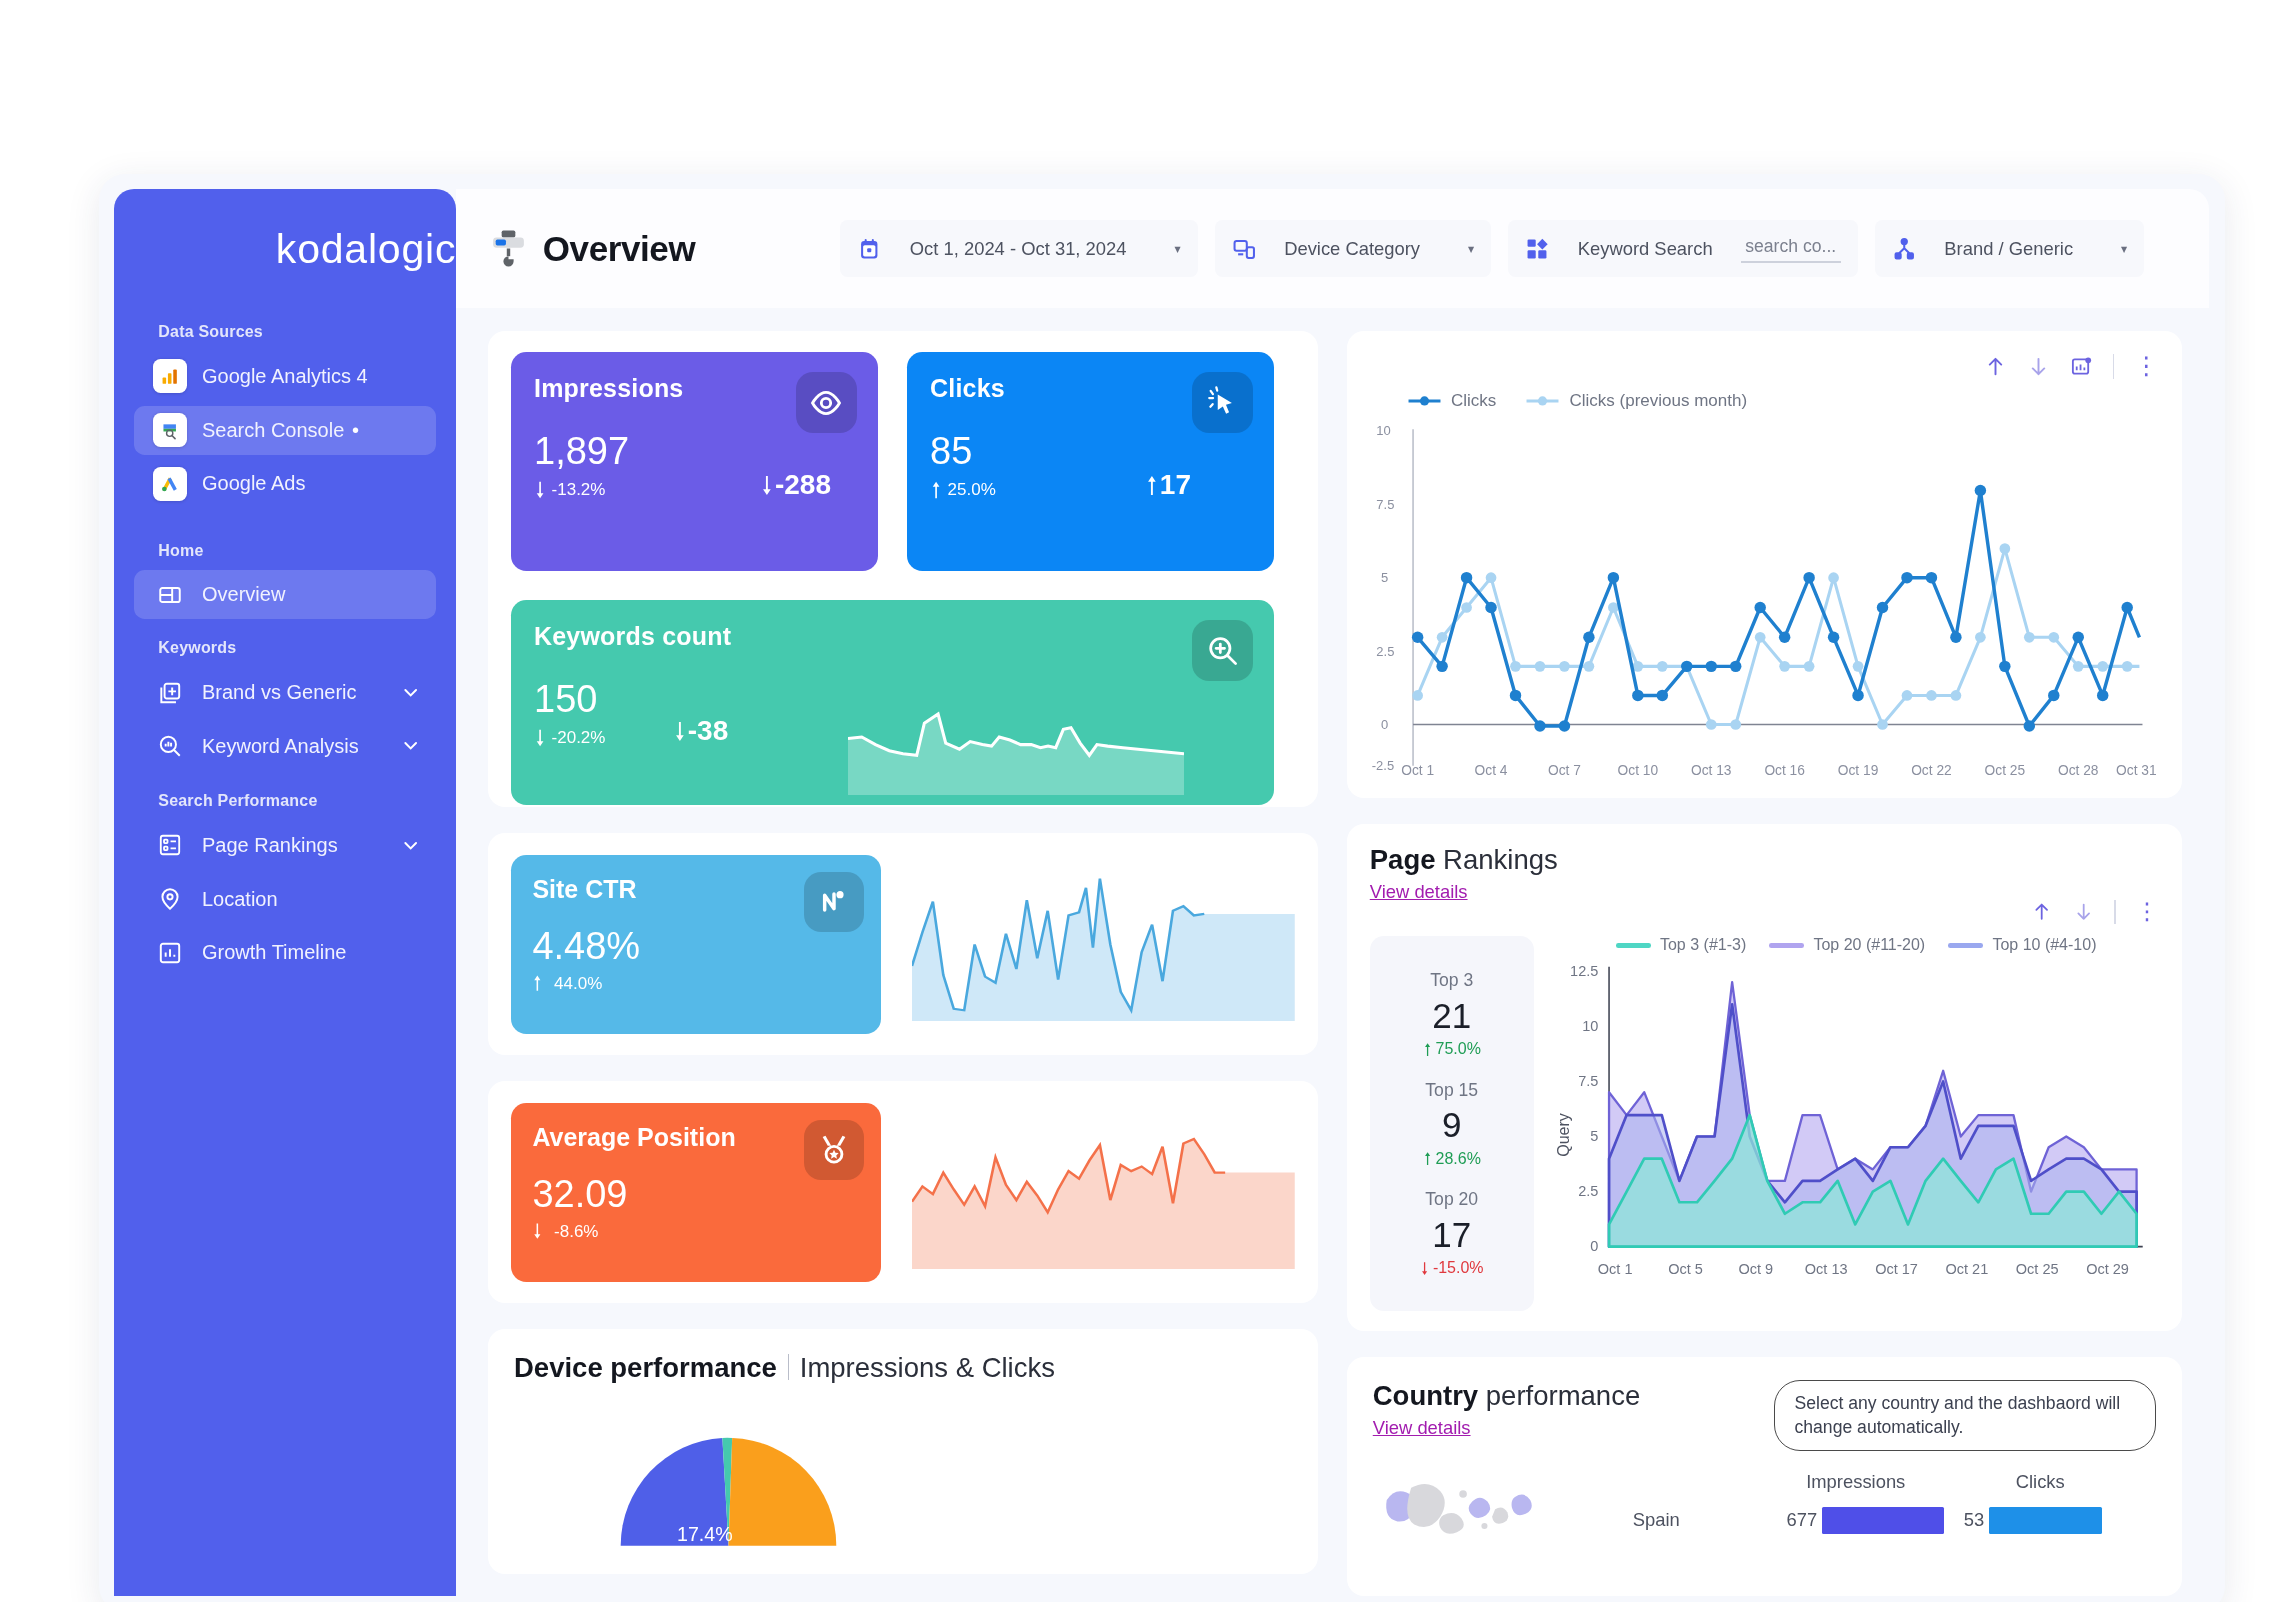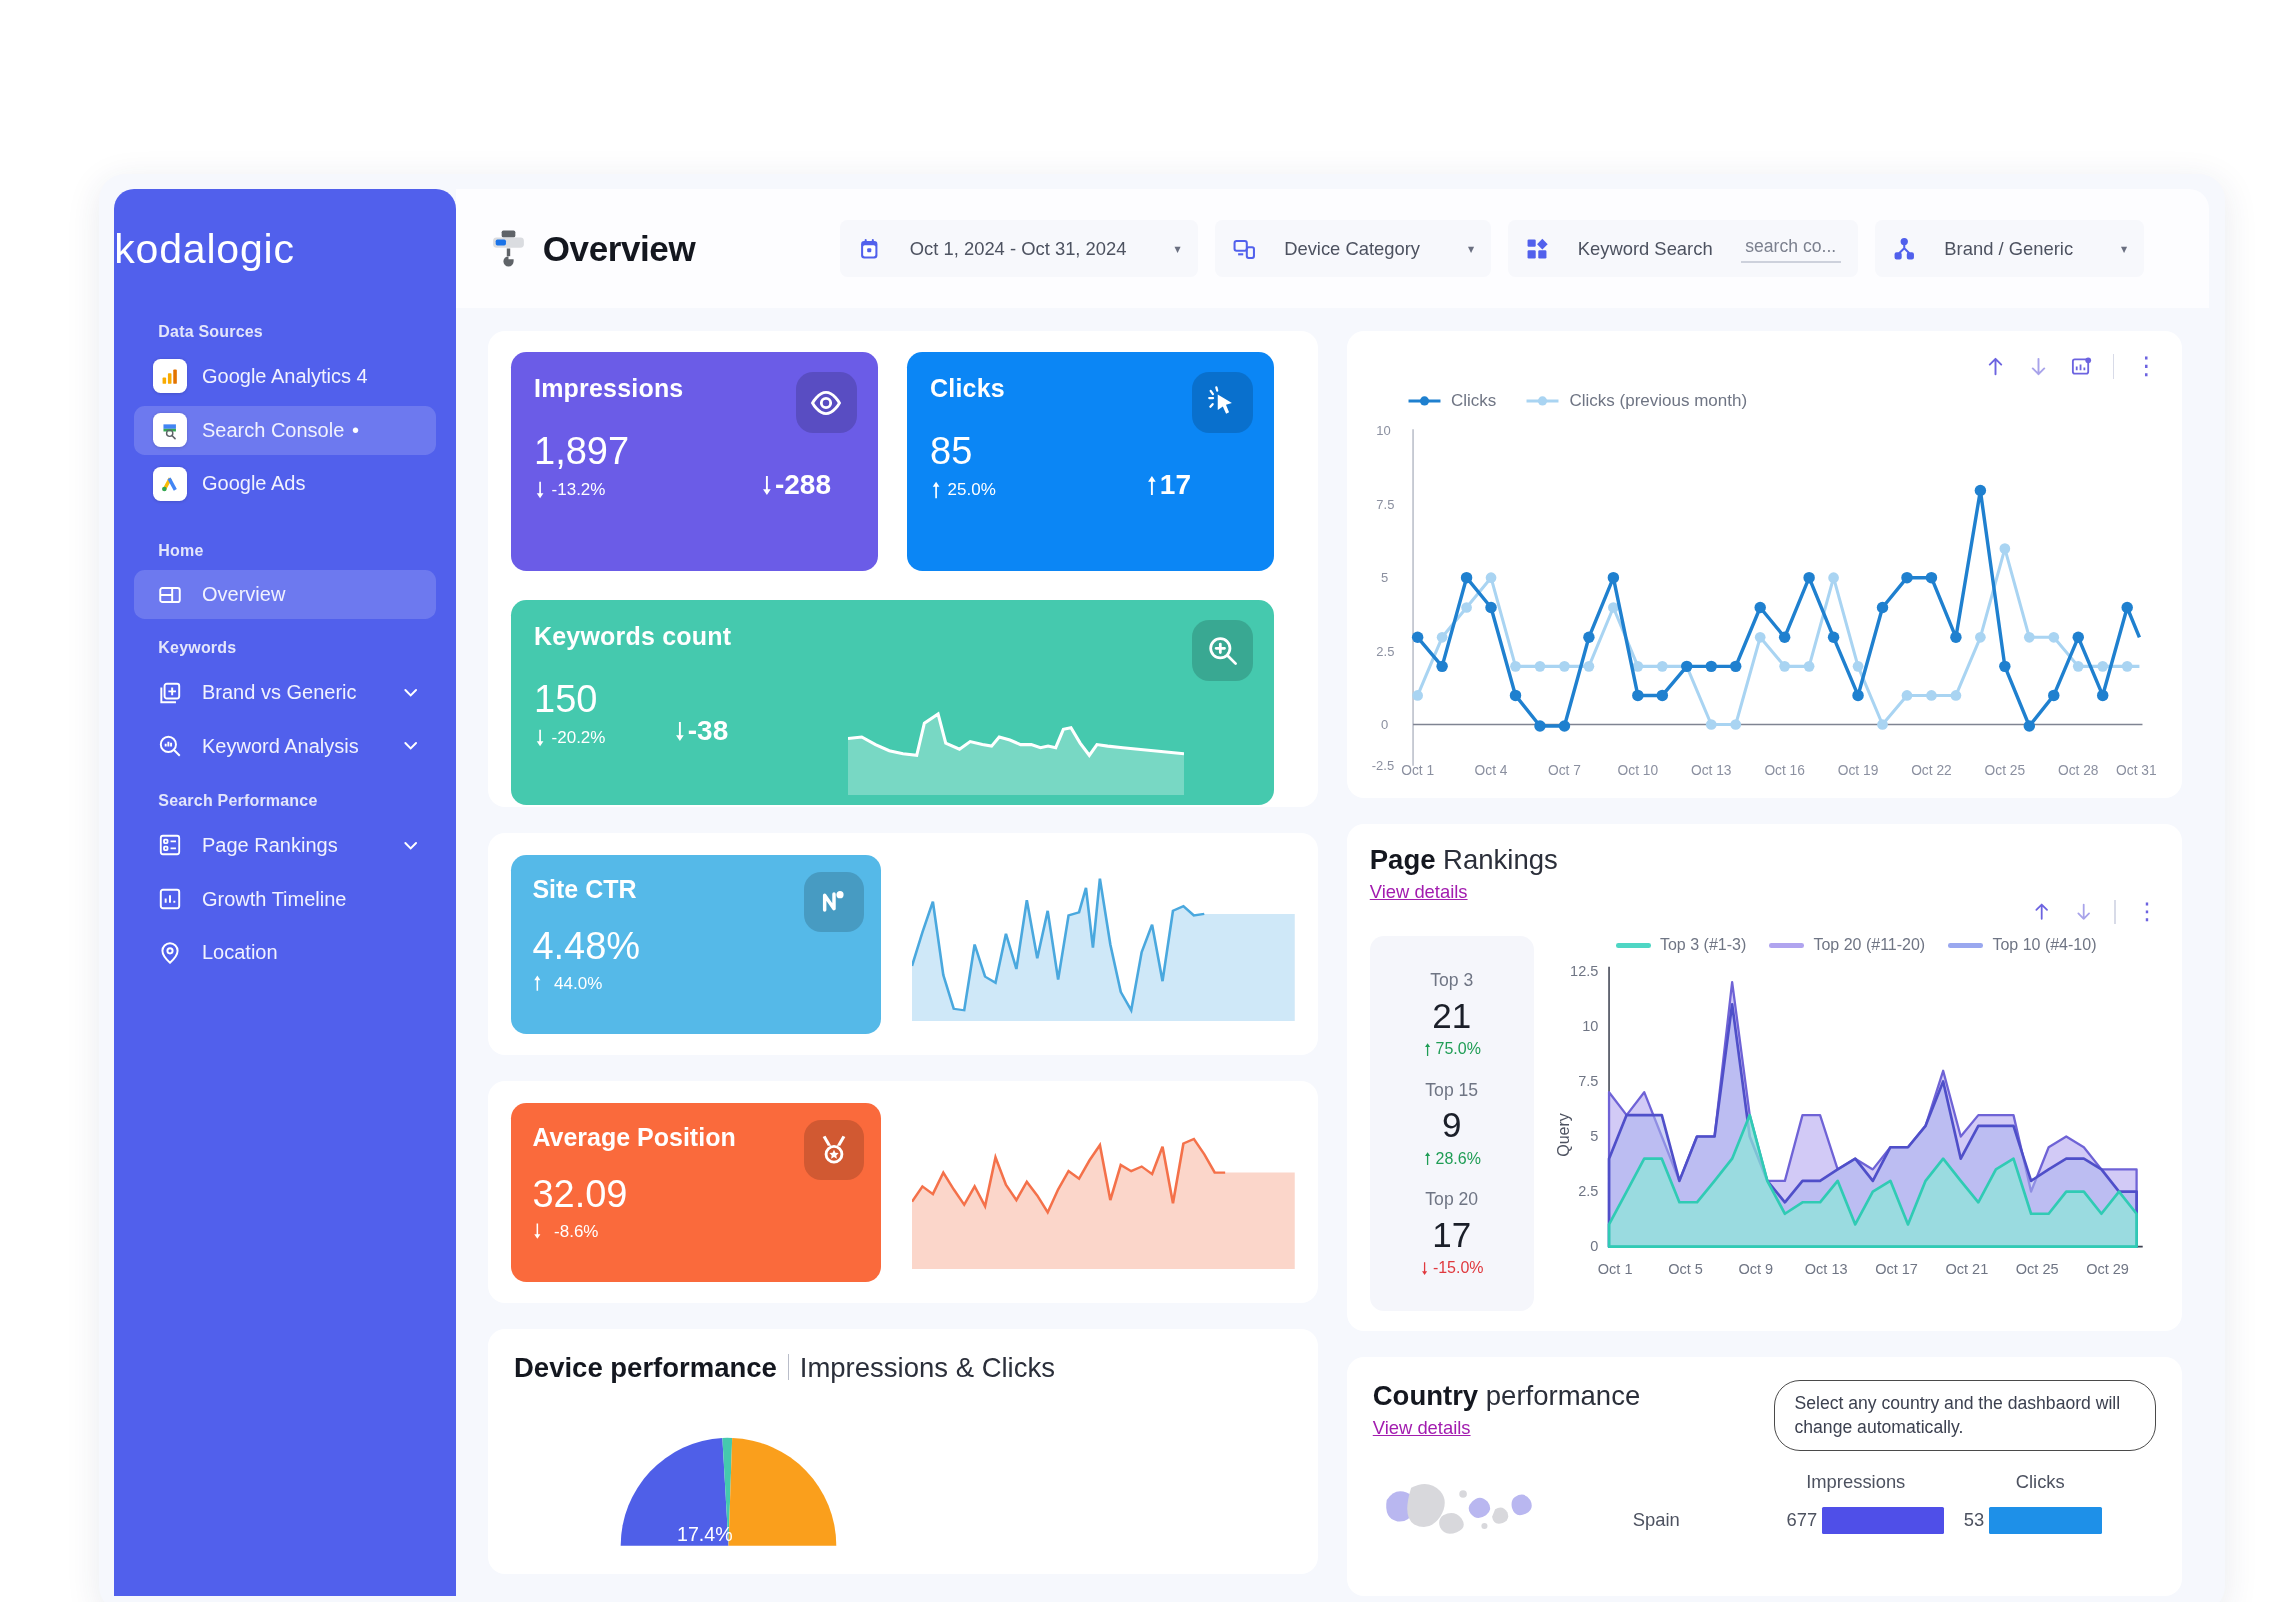--- a/index.html
+++ b/index.html
@@ -23,21 +23,21 @@
   
   .sidebar {
     position: absolute; left: 15.3px; top: 15.3px;
     width: 342px; height: 1407px;
     background: #5160ec;
     border-radius: 20px 20px 0 0;
     padding: 37px 0 0 0;
     color: #fff;
   }
   .brand {
-    text-align: left;
+    text-align: right;
     font-size: 41px; letter-spacing: 0.8px;
     font-weight: 400; color: #fff;
     margin-bottom: 50px;
   }
   .nav-section {
     font-size: 16px; font-weight: 700;
     color: #e3e6fb; letter-spacing: 0.2px;
     margin: 0 0 10.7px 44px;
   }
   .nav-gap { height: 29px; }
@@ -293,35 +293,35 @@
       <span class="nav-chev">
         <svg width="21.4" height="21.4" viewBox="0 0 24 24" fill="none" stroke="#fff" stroke-width="2.2" stroke-linecap="round">
               <path d="M6 9l6 6 6-6"></path>
             </svg>
       </span>
     </div>
 
     <div class="nav-item">
       <span class="nav-ico">
         <svg width="26" height="26" viewBox="0 0 24 24" fill="none" stroke="#fff" stroke-width="1.8">
-              <rect x="3.5" y="3.5" width="17" height="17" rx="2"></rect>
-              <path d="M8 15.5v-4M12 15.5v-7M16 15.5v-2"></path>
-            </svg>
-      </span>
-      <span class="nav-label">Growth Timeline</span>
+              <path d="M12 21s7-6.2 7-11a7 7 0 10-14 0c0 4.8 7 11 7 11z"></path>
+              <circle cx="12" cy="10" r="2.4"></circle>
+            </svg>
+      </span>
+      <span class="nav-label">Location</span>
     </div>
 
     <div class="nav-item">
       <span class="nav-ico">
         <svg width="26" height="26" viewBox="0 0 24 24" fill="none" stroke="#fff" stroke-width="1.8">
-              <path d="M12 21s7-6.2 7-11a7 7 0 10-14 0c0 4.8 7 11 7 11z"></path>
-              <circle cx="12" cy="10" r="2.4"></circle>
-            </svg>
-      </span>
-      <span class="nav-label">Location</span>
+              <rect x="3.5" y="3.5" width="17" height="17" rx="2"></rect>
+              <path d="M8 15.5v-4M12 15.5v-7M16 15.5v-2"></path>
+            </svg>
+      </span>
+      <span class="nav-label">Growth Timeline</span>
     </div>
   </aside>
 
   <header class="topbar">
     <div class="page-title-wrap">
       <span>
         <svg width="41" height="41" viewBox="0 0 24 24">
               <rect x="8" y="1.5" width="8" height="4" rx="1" fill="#5f6368"></rect>
               <rect x="3" y="5.5" width="18" height="6" rx="2" fill="#dadce0"></rect>
               <rect x="4.5" y="6.8" width="6" height="3.4" rx="1" fill="#1a73e8"></rect>

